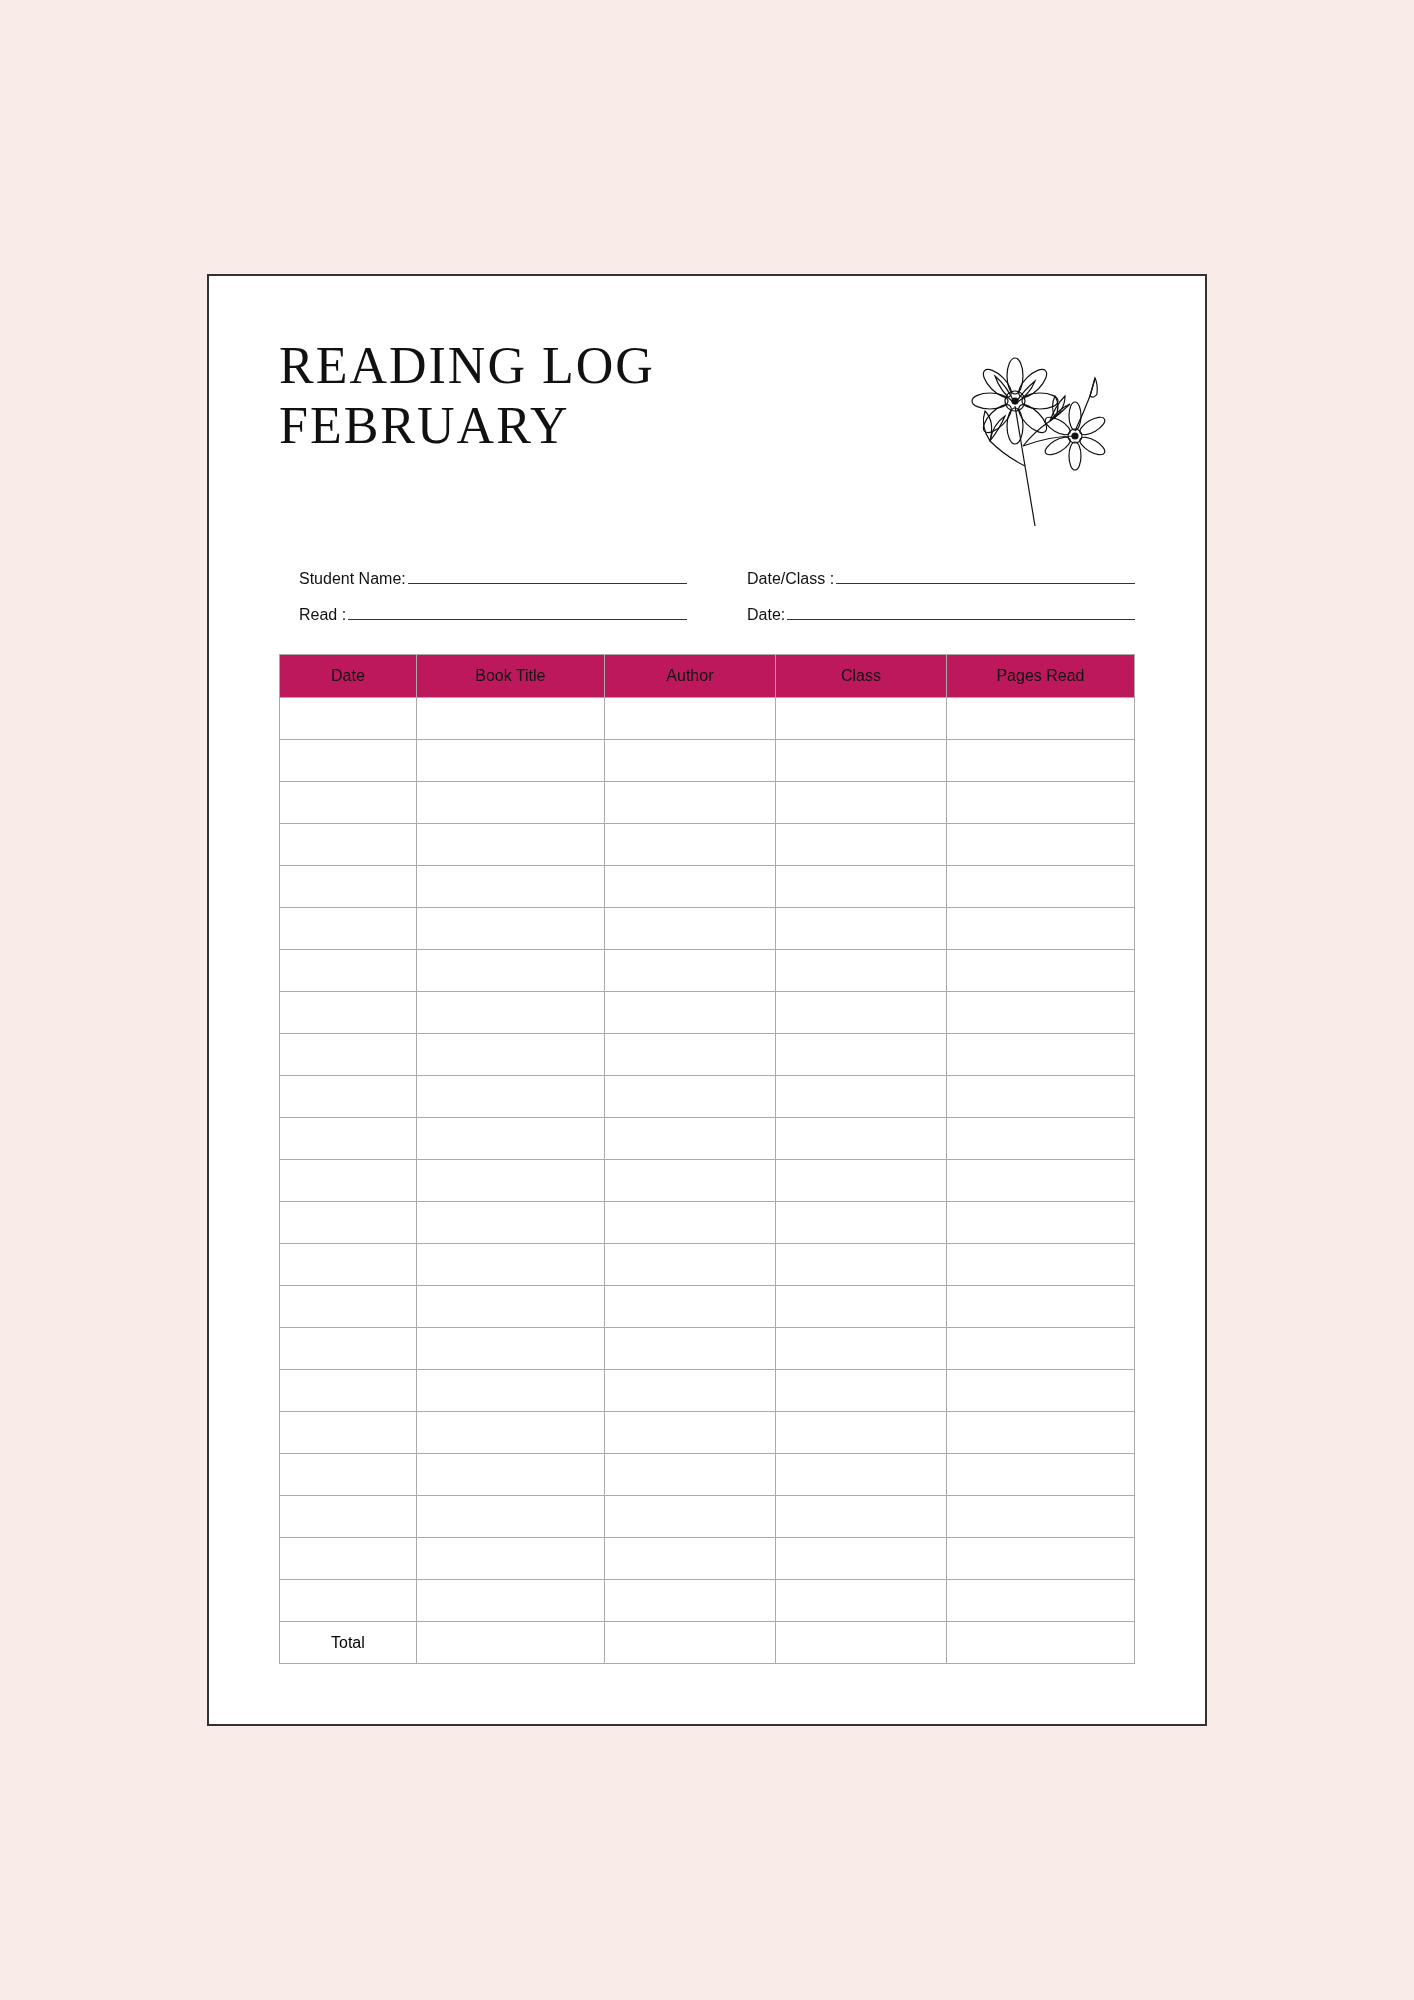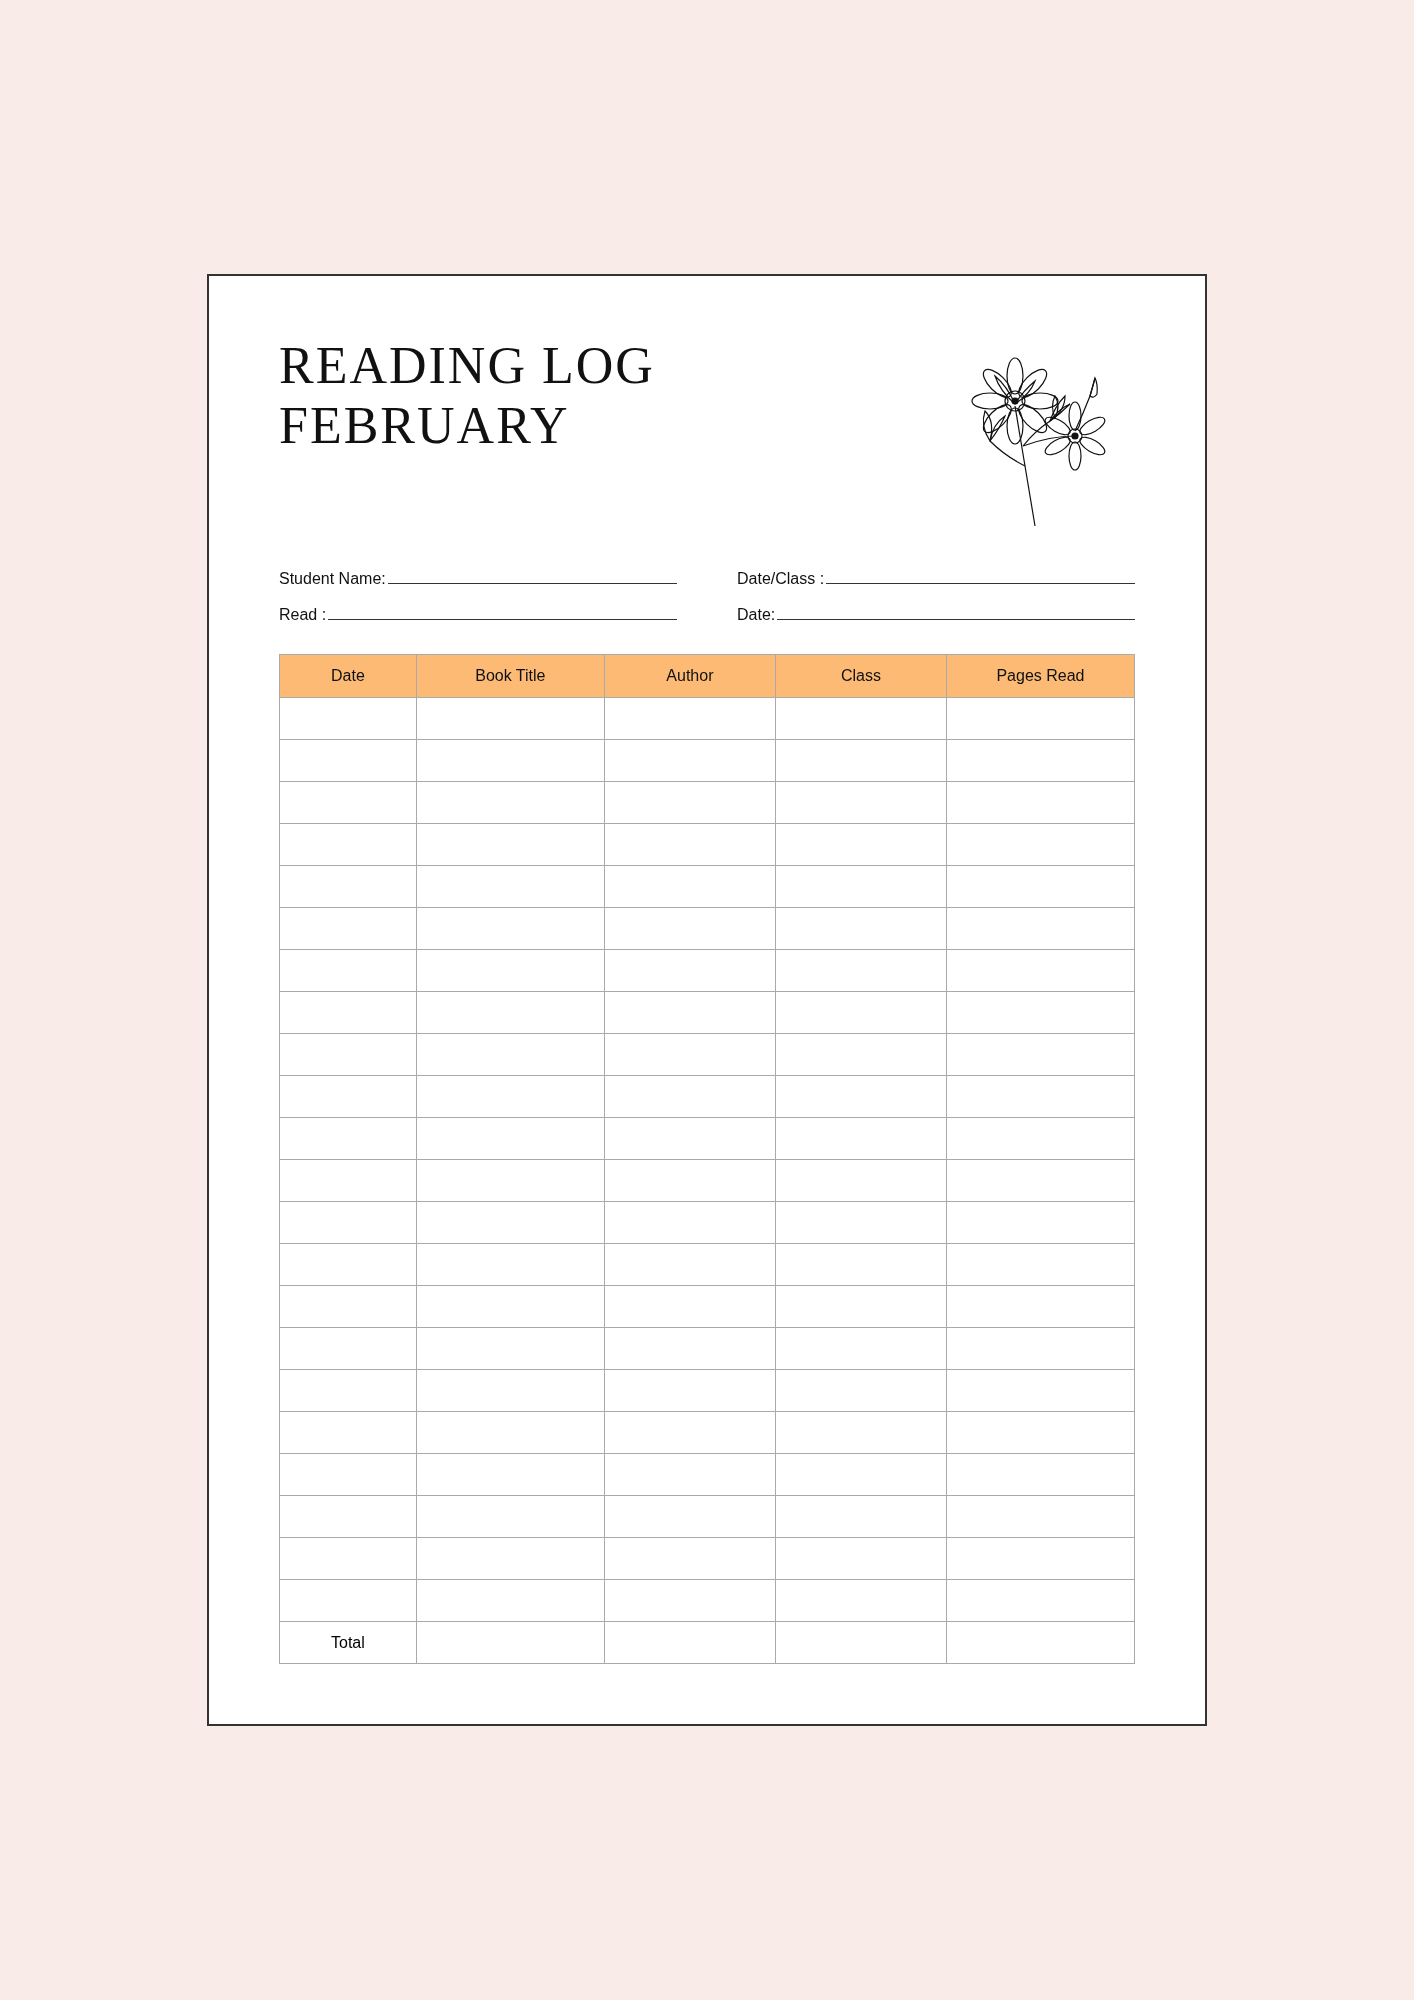--- a/index.html
+++ b/index.html
@@ -56,20 +56,21 @@
 
     .fields-section {
       margin-bottom: 30px;
     }
 
     .field-row {
       display: flex;
       gap: 60px;
       margin-bottom: 14px;
       align-items: baseline;
+      margin-left: 20px;
     }
 
     .field-label {
       font-size: 16px;
       color: #111;
       white-space: nowrap;
       font-family: 'Arial', sans-serif;
     }
 
     .field-line {
@@ -94,21 +95,21 @@
     }
 
     th {
       border: 1px solid #aaa;
       padding: 12px 8px;
       text-align: center;
       font-size: 16px;
       font-weight: normal;
       font-family: 'Arial', sans-serif;
       color: #111;
-      background-color: #fdba74;
+      background-color: #be185d;
     }
 
     td {
       border: 1px solid #aaa;
       padding: 0;
       height: 42px;
       background-color: #fff;
     }
 
     td.total-cell {

